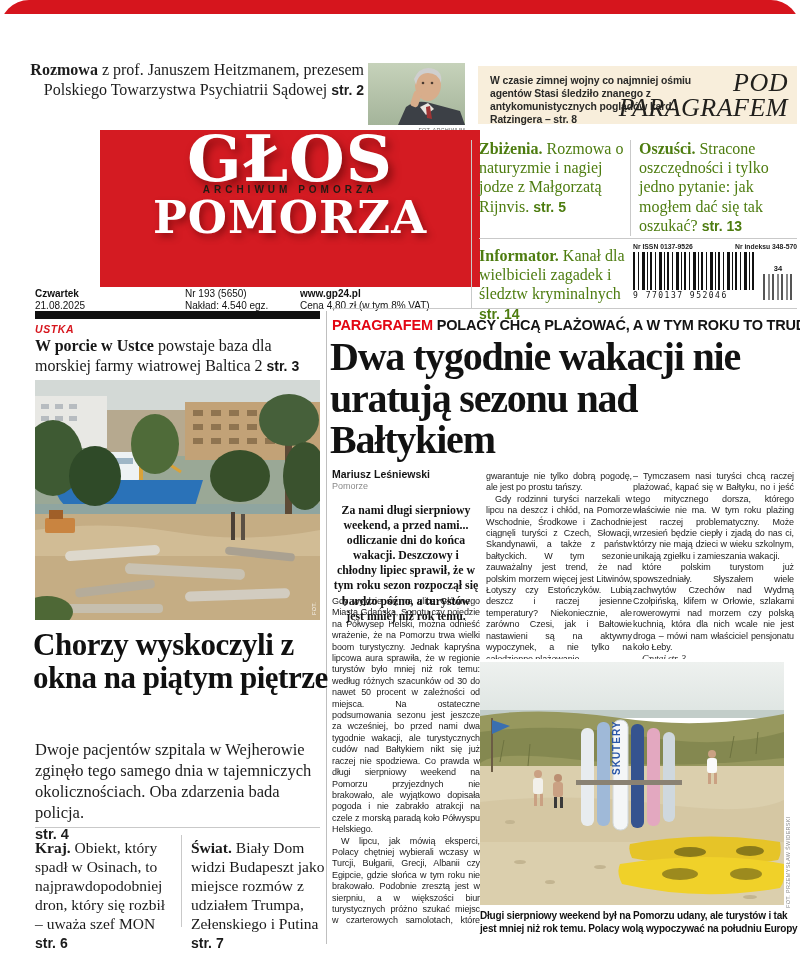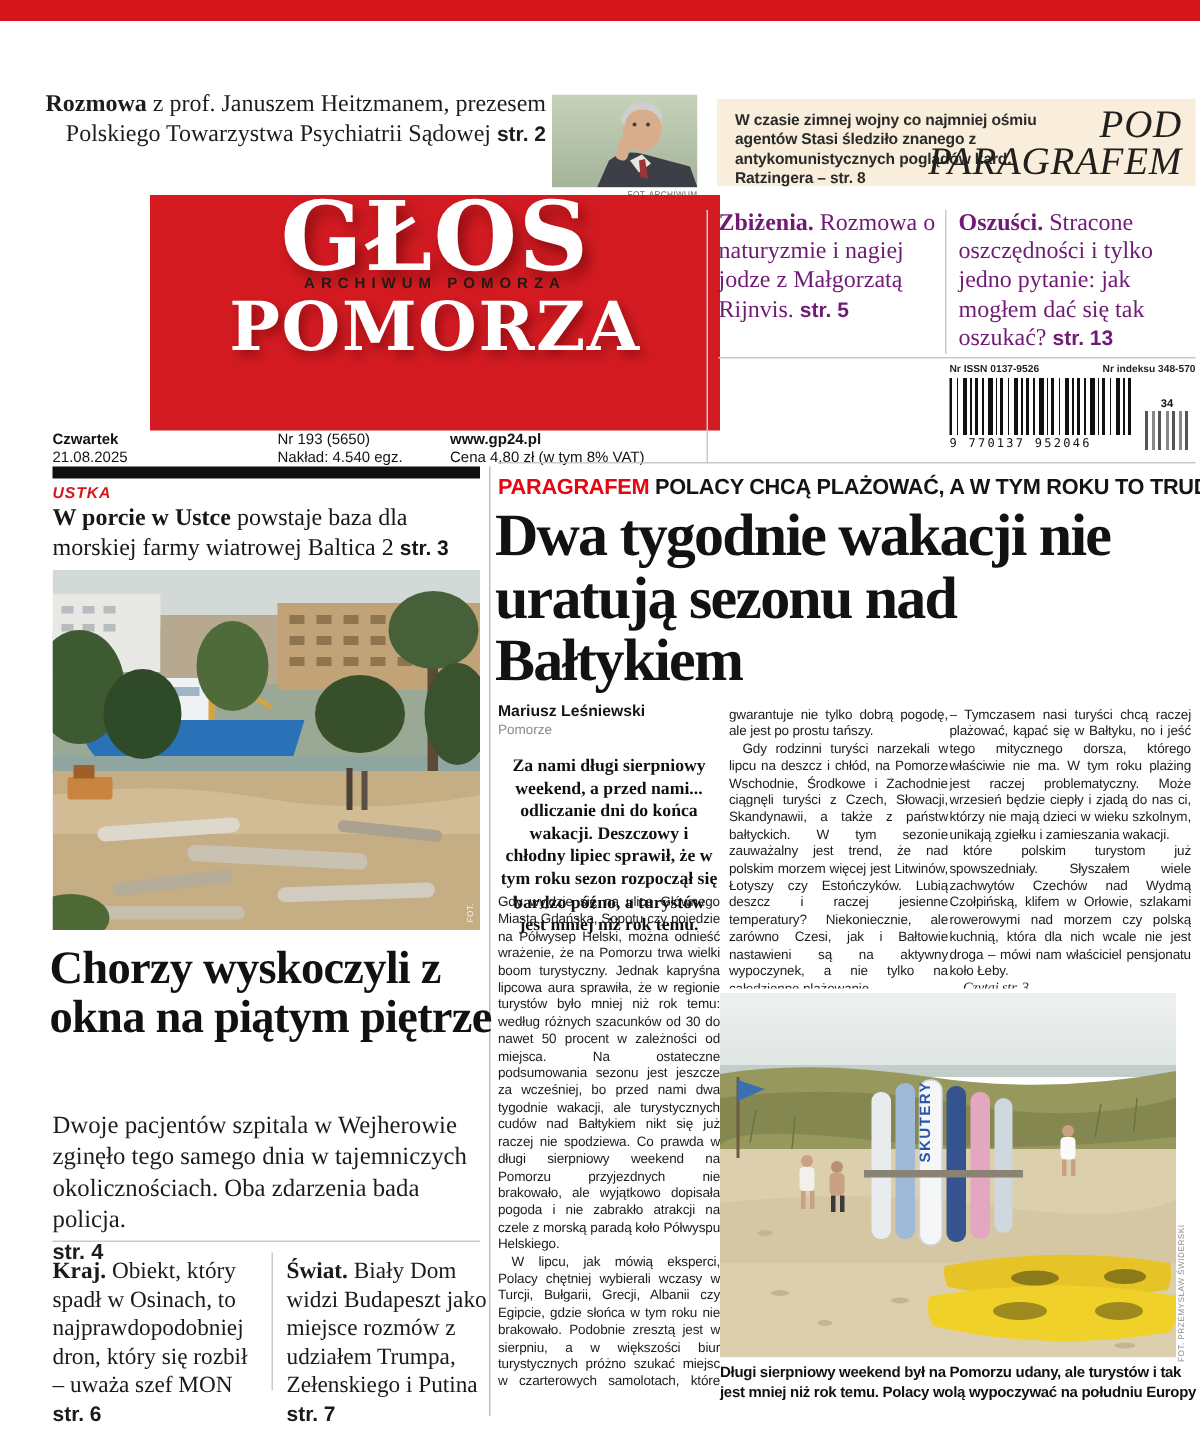--- a/index.html
+++ b/index.html
@@ -1,20 +1,20 @@
 <!DOCTYPE html>
 <html lang="pl"><head>
 <meta charset="utf-8">
 <style>
   * { margin:0; padding:0; box-sizing:border-box; }
   html,body { background:#ffffff; }
   .page {
     position:relative; width:800px; height:968px; margin:0 auto;
     background:#ffffff; overflow:hidden;
-    font-family:"Liberation Sans", sans-serif; color:#161616;
+    font-family:"Liberation Sans", sans-serif; color:#161616;border-radius:29px;
   }
   .abs { position:absolute; }
 
   
   .topbar { left:0; top:0; width:800px; height:14px; background:#d6151d; }
 
   
   .t-left { left:28px; top:60px; width:336px; text-align:right;
     font-family:"Liberation Serif", serif; font-size:16px; line-height:1.28; color:#1d1d1d; }
   .t-left b { font-weight:bold; }
@@ -44,21 +44,21 @@
     line-height:1; color:#ffffff; letter-spacing:1px; text-shadow:3px 4px 7px rgba(70,0,0,.45); }
 
   
   .dl { top:288px; font-size:10px; line-height:1.22; color:#121212; }
   .dl .b { font-weight:bold; }
   .dl1 { left:35px; }
   .dl2 { left:185px; }
   .dl3 { left:300px; width:170px; text-align:left; }
 
   
-  .rteaser { font-family:"Liberation Serif", serif; font-size:16px; line-height:1.2; color:#701a75; }
+  .rteaser { font-family:"Liberation Serif", serif; font-size:16px; line-height:1.2; color:#4d7c0f; }
   .rteaser b { font-weight:bold; }
   .pg { font-family:"Liberation Sans", sans-serif; font-weight:bold; font-size:14px; }
   .zbl { left:479px; top:139px; width:148px; }
   .osz { left:639px; top:139px; width:158px; }
   .inf { left:479px; top:246px; width:150px; }
 
   .vrule { width:1px; background:#c9c9c9; }
   .hrule { height:1px; background:#c9c9c9; }
 
   
@@ -187,20 +187,23 @@
 
   <div class="abs vrule" style="left:471px; top:140px; height:168px;"></div>
   <div class="abs vrule" style="left:630px; top:140px; height:96px;"></div>
   <div class="abs hrule" style="left:479px; top:238px; width:318px;"></div>
 
   <div class="abs rteaser zbl">
     <b>Zbiżenia.</b><span> Rozmowa o naturyzmie i nagiej jodze z Małgorzatą Rijnvis. </span><span class="pg">str. 5</span>
   </div>
   <div class="abs rteaser osz">
     <b>Oszuści.</b><span> Stracone oszczędności i tylko jedno pytanie: jak mogłem dać się tak oszukać? </span><span class="pg">str. 13</span>
+  </div>
+  <div class="abs rteaser inf">
+    <b>Informator.</b><span> Kanał dla wielbicieli zagadek i śledztw kryminalnych </span><span class="pg">str. 14</span>
   </div>
 
   <div class="abs bc">
     <div class="bc-labels">
       <span>Nr ISSN 0137-9526</span>
       <span>Nr indeksu 348-570</span>
     </div>
     <div class="bc-row">
       <div>
         <div class="bc-bars"></div>

